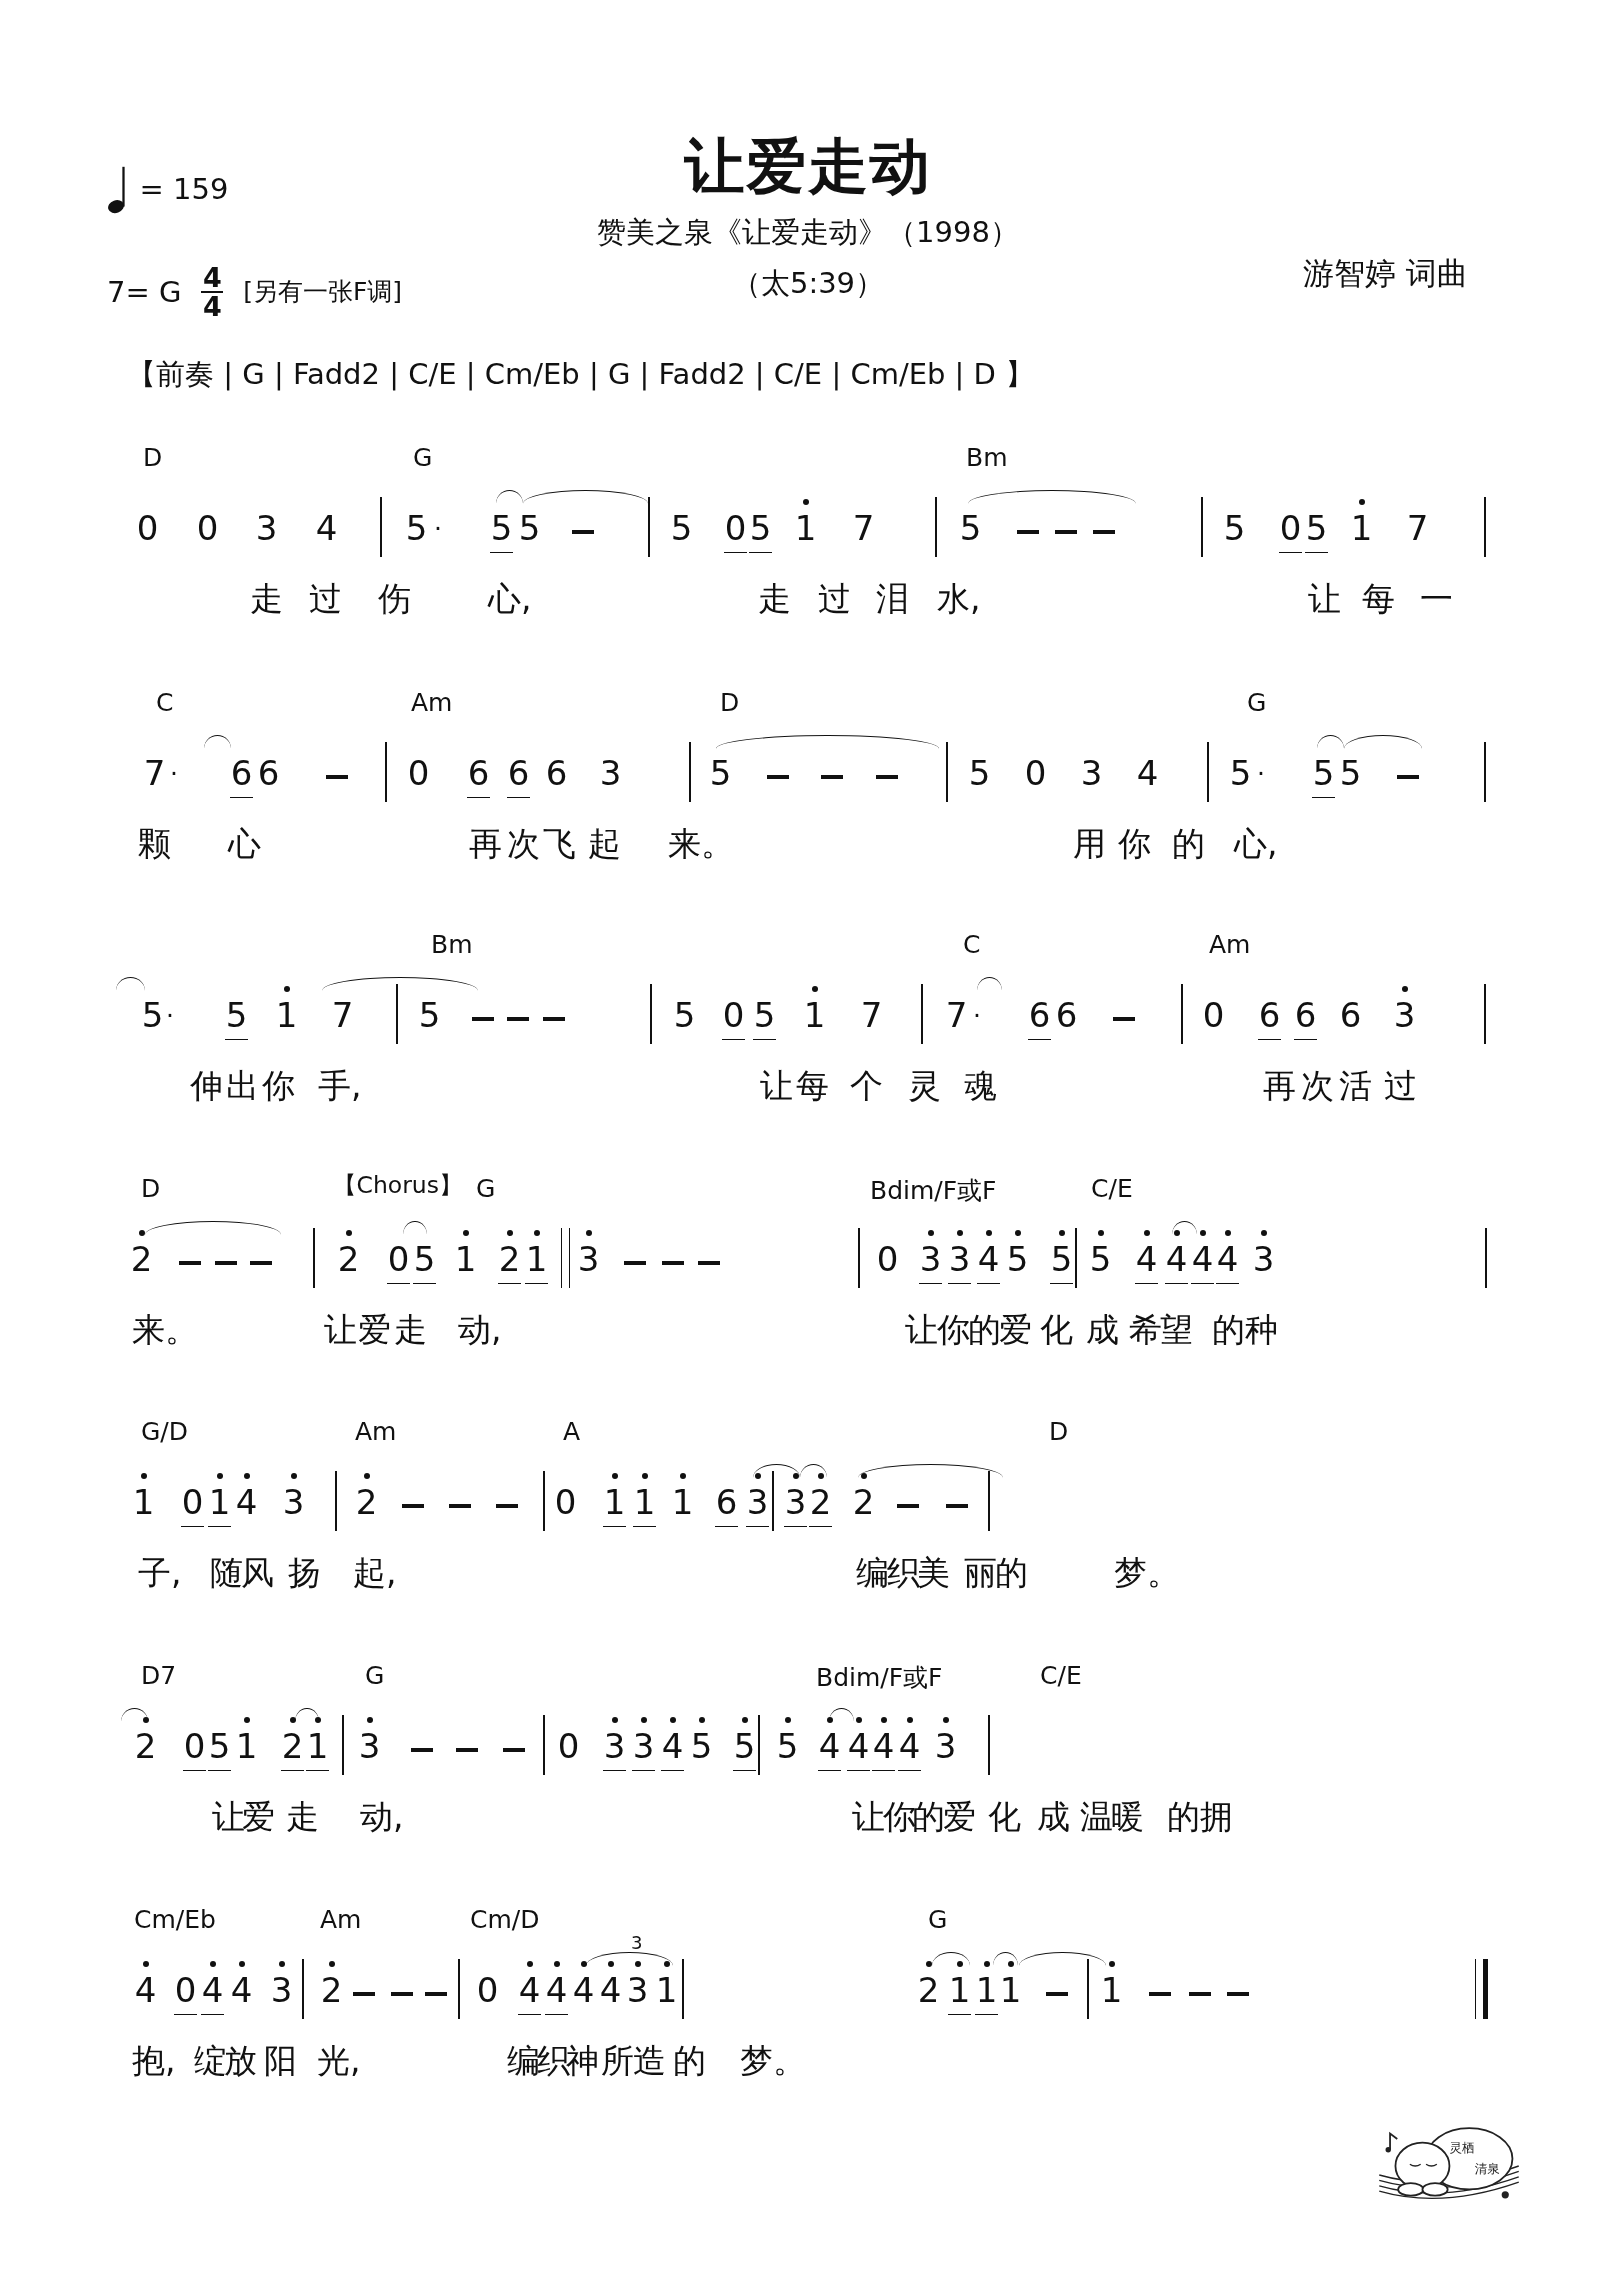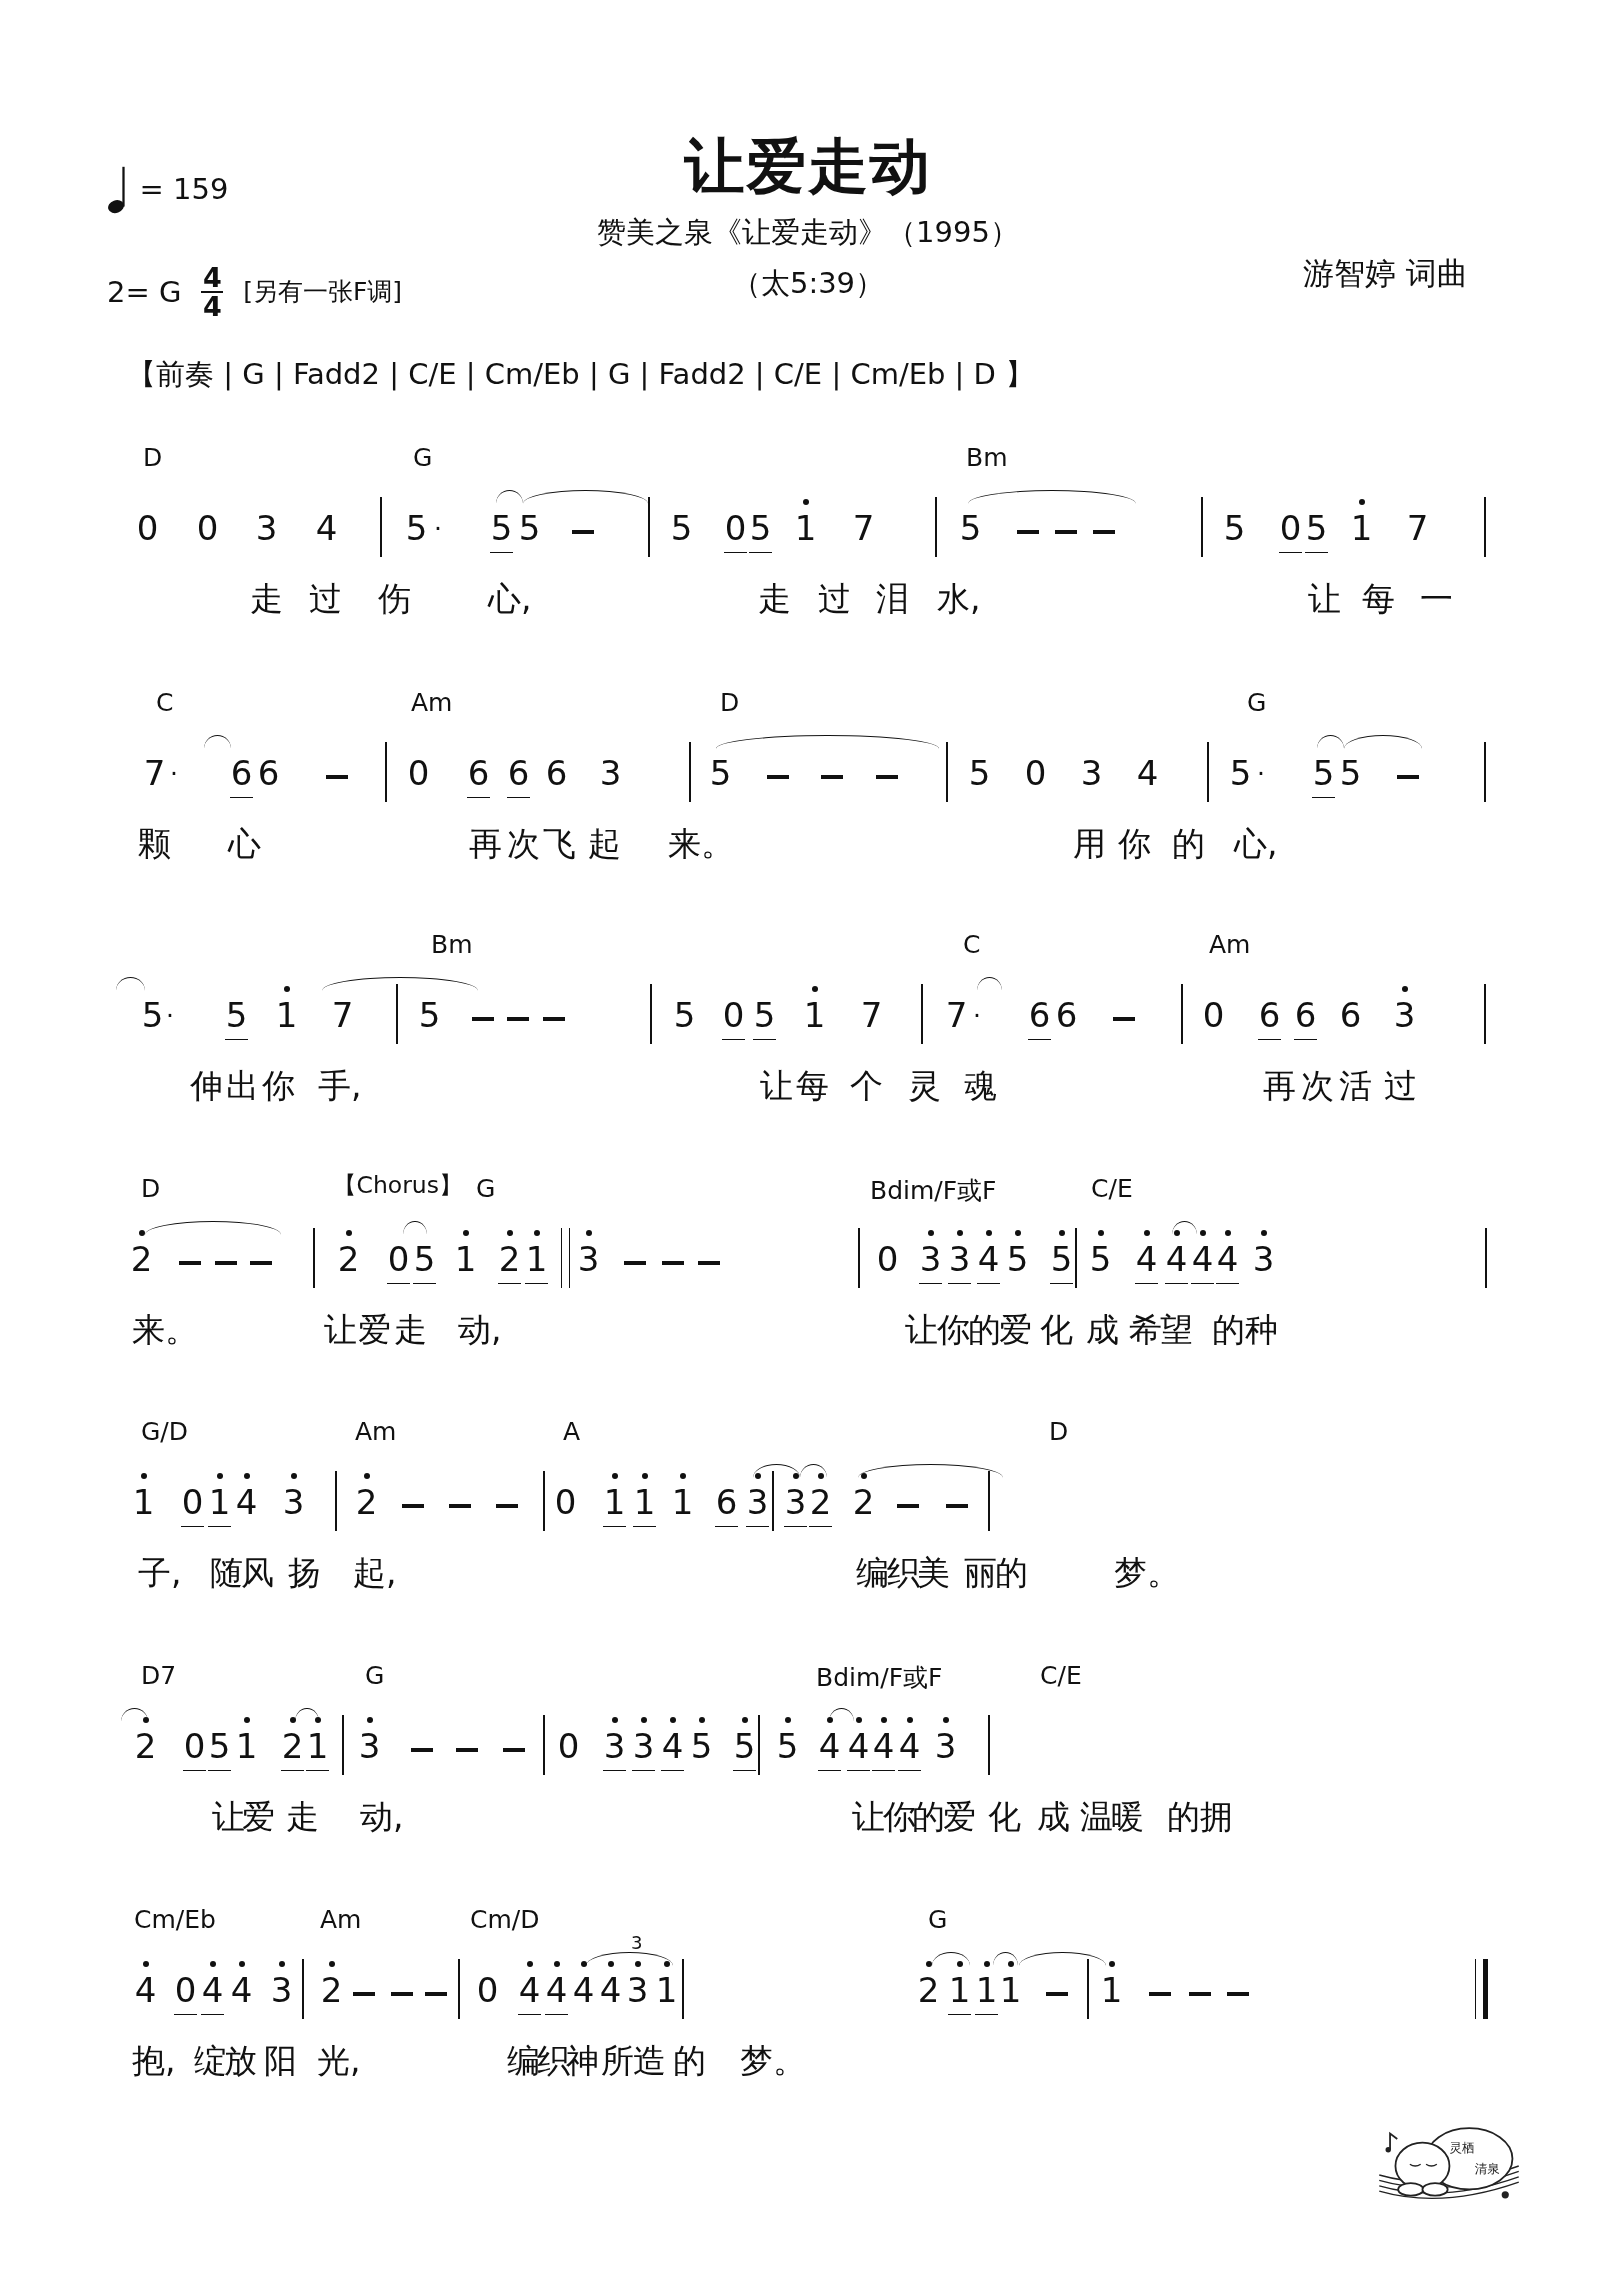--- a/index.html
+++ b/index.html
@@ -27,33 +27,33 @@
   .final { position:absolute; top:54px; width:12.7px; height:60px; border-left:1.8px solid #111; border-right:5.4px solid #111; box-sizing:border-box; }
   .lyric { position:absolute; top:134px; font-size:33px; }
   .slur { position:absolute; top:47px; border-top:1.8px solid #111; border-radius:50% 50% 0 0 / 100% 100% 0 0; height:12.7px; }
   .sect { position:absolute; top:-5.4px; font-size:23.5px; }
   .logo { left:1370px; top:2121px; width:158px; height:90px; }
 </style>
 </head>
 <body>
 
 <div class="abs title">让爱走动</div>
-<div class="abs subtitle">赞美之泉《让爱走动》（1995）</div>
+<div class="abs subtitle">赞美之泉《让爱走动》（1998）</div>
 <div class="abs scripture">（太5:39）</div>
 
 <div class="abs tempo">
   <svg width="23.5" height="51" viewBox="0 0 26 56">
     <ellipse cx="10" cy="48" rx="9" ry="7" fill="#111" transform="rotate(-20 10 48)"></ellipse>
     <rect x="17" y="4" width="2.5" height="44" fill="#111"></rect>
   </svg>
   <span>= 159</span>
 </div>
 
 <div class="abs keysig">
-  <span>2=  G</span>
+  <span>7=  G</span>
   <span class="timesig">
     <span>4</span>
     <span class="bar"></span>
     <span>4</span>
   </span>
   <span style="font-size:25px">[另有一张F调]</span>
 </div>
 
 <div class="abs author">游智婷 词曲</div>
 <div class="abs intro">【前奏 | G | Fadd2 | C/E | Cm/Eb | G | Fadd2 | C/E | Cm/Eb | D 】</div>

